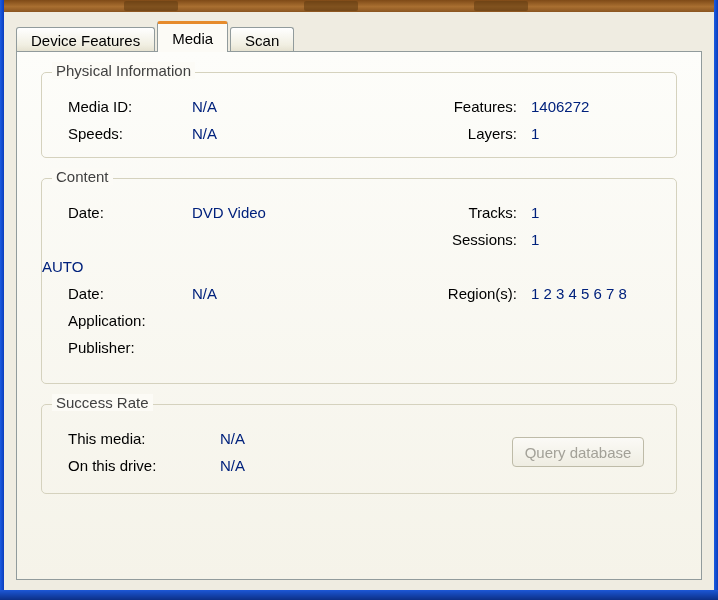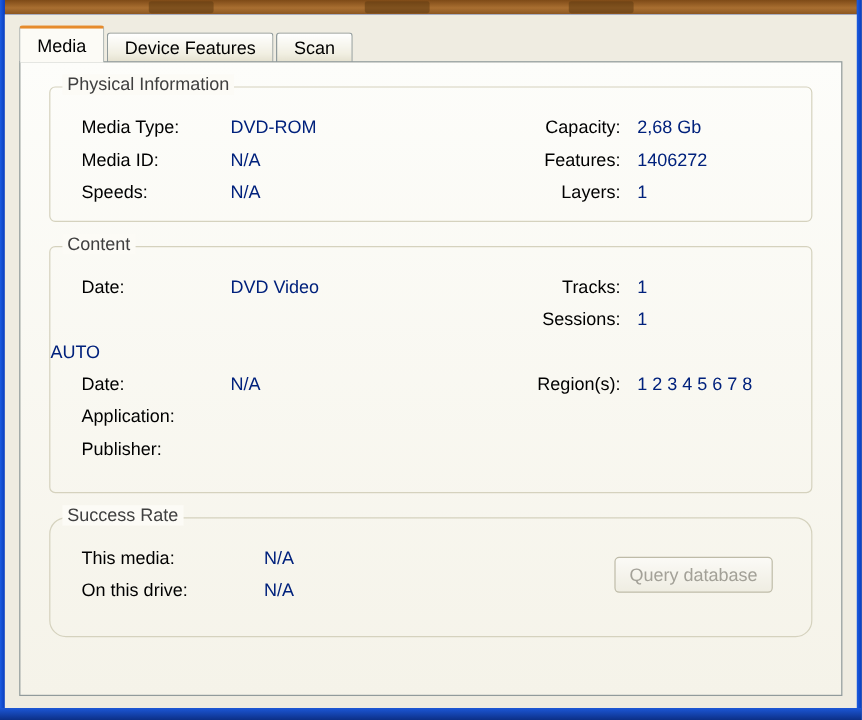--- a/index.html
+++ b/index.html
@@ -92,21 +92,21 @@
     grid-template-columns:150px 215px 110px auto;
     align-items:center;
     height:27px;
     font-size:15px;
   }
   .row .lab{padding-left:26px;color:#000;}
   .row .val{color:#00217C;}
   .row .labr{text-align:right;color:#000;}
   .row .valr{padding-left:14px;color:#00217C;}
   
-  .group.success{padding-bottom:24px;border-radius:14px;}
+  .group.success{padding-bottom:14px;}
   .success .row{grid-template-columns:150px 215px auto;gap:28px;}
   .query-btn{
     position:absolute;
     right:32px;top:32px;
     width:132px;height:30px;
     background:linear-gradient(#FBFAF6,#EFEDE2);
     border:1px solid #BEBBA8;
     border-radius:4px;
     font-family:"Liberation Sans","DejaVu Sans",sans-serif;
     font-size:15px;
@@ -126,41 +126,35 @@
     <span class="tb-block" style="left:300px"></span>
     <span class="tb-block" style="left:470px"></span>
   </div>
   <div class="win-edge-left"></div>
   <div class="win-edge-right"></div>
   <div class="win-edge-bottom"></div>
 
   <div class="client">
 
     <div class="tabstrip">
+      <div class="tab">
+        <span>Device Features</span>
+      </div>
       <div class="tab active">
         <span>Media</span>
       </div>
       <div class="tab">
-        <span>Device Features</span>
-      </div>
-      <div class="tab">
         <span>Scan</span>
       </div>
     </div>
 
     <div class="tabpage">
 
       <div class="group">
         <span class="group-title">Physical Information</span>
-        <div class="row">
-          <span class="lab">Media Type:</span>
-          <span class="val">DVD-ROM</span>
-          <span class="labr">Capacity:</span>
-          <span class="valr">2,68 Gb</span>
-        </div>
         <div class="row">
           <span class="lab">Media ID:</span>
           <span class="val">N/A</span>
           <span class="labr">Features:</span>
           <span class="valr">1406272</span>
         </div>
         <div class="row">
           <span class="lab">Speeds:</span>
           <span class="val">N/A</span>
           <span class="labr">Layers:</span>

